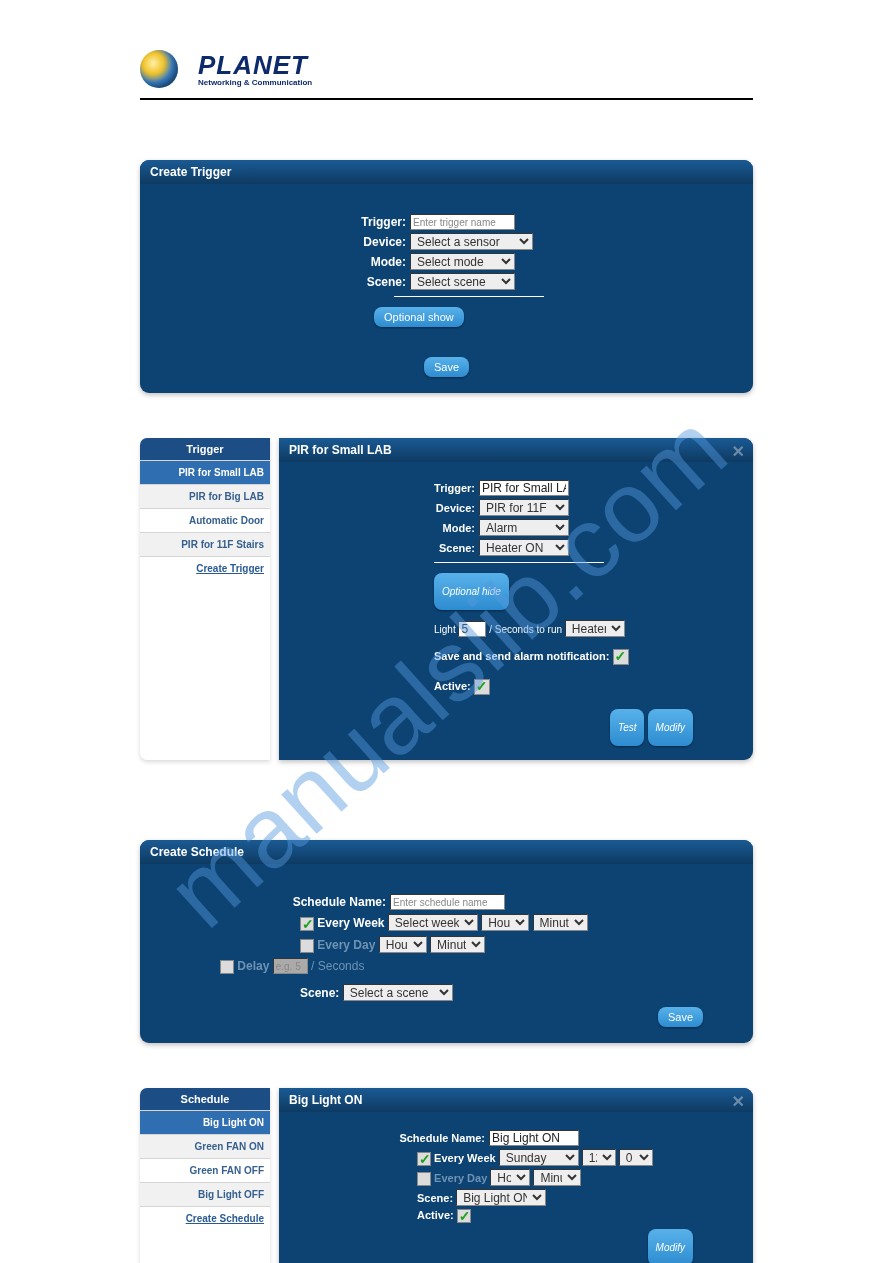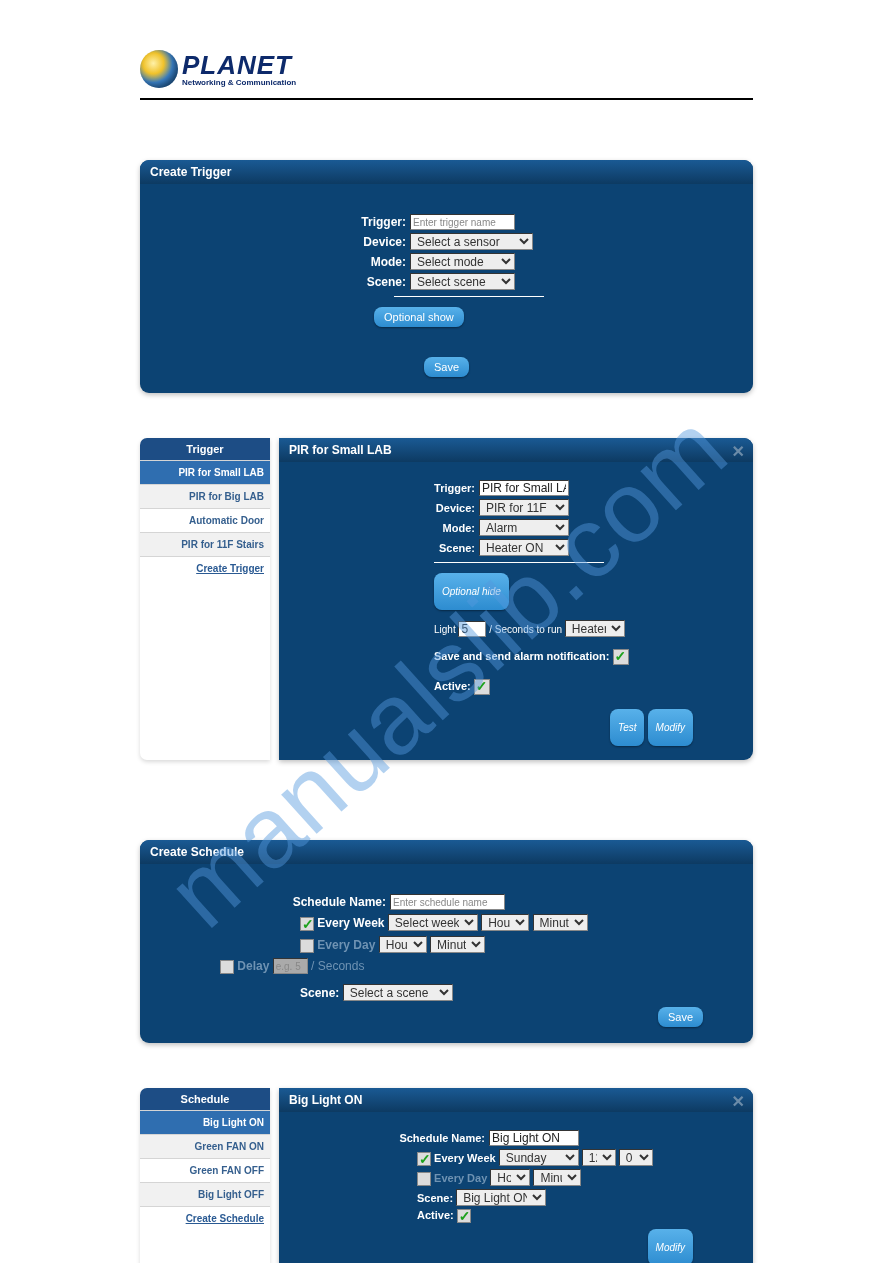--- a/index.html
+++ b/index.html
@@ -1,18 +1,18 @@
 <!DOCTYPE html>
 <html><head>
 <meta charset="utf-8">
 <style>
   * { box-sizing: border-box; margin: 0; padding: 0; }
   body { font-family: Arial, sans-serif; background: #fff; width: 893px; }
   .page { position: relative; padding: 50px 140px 60px 140px; }
-  .logo-row { display: flex; align-items: center; gap: 4px; }
+  .logo-row { display: flex; align-items: center; gap: 20px; }
   .globe { width: 38px; height: 38px; border-radius: 50%; background: radial-gradient(circle at 35% 35%, #fff1a8 0%, #f0c22a 30%, #3a7fc4 55%, #0a3a68 100%); box-shadow: inset -3px -3px 6px rgba(0,0,0,.3); }
   .brand-text { display: flex; flex-direction: column; }
   .brand-name { font-family: Arial Black, Arial, sans-serif; font-size: 26px; font-weight: 900; font-style: italic; letter-spacing: 1px; color: #0d2a6b; line-height: 1; }
   .brand-tag { font-size: 8px; color: #0d2a6b; font-weight: bold; }
   .hr { border: none; border-top: 2px solid #000; margin: 10px 0 0 0; }
   .spacer { height: 60px; }
   .sm-spacer { height: 45px; }
 
   .panel { background: #0c4373; color: #fff; border-radius: 9px; overflow: hidden; box-shadow: 0 2px 5px rgba(0,0,0,.25); margin-bottom: 0; }
   .panel-head { background: linear-gradient(#1a5a94, #0d3a62); padding: 5px 10px; font-size: 12px; font-weight: bold; position: relative; }

